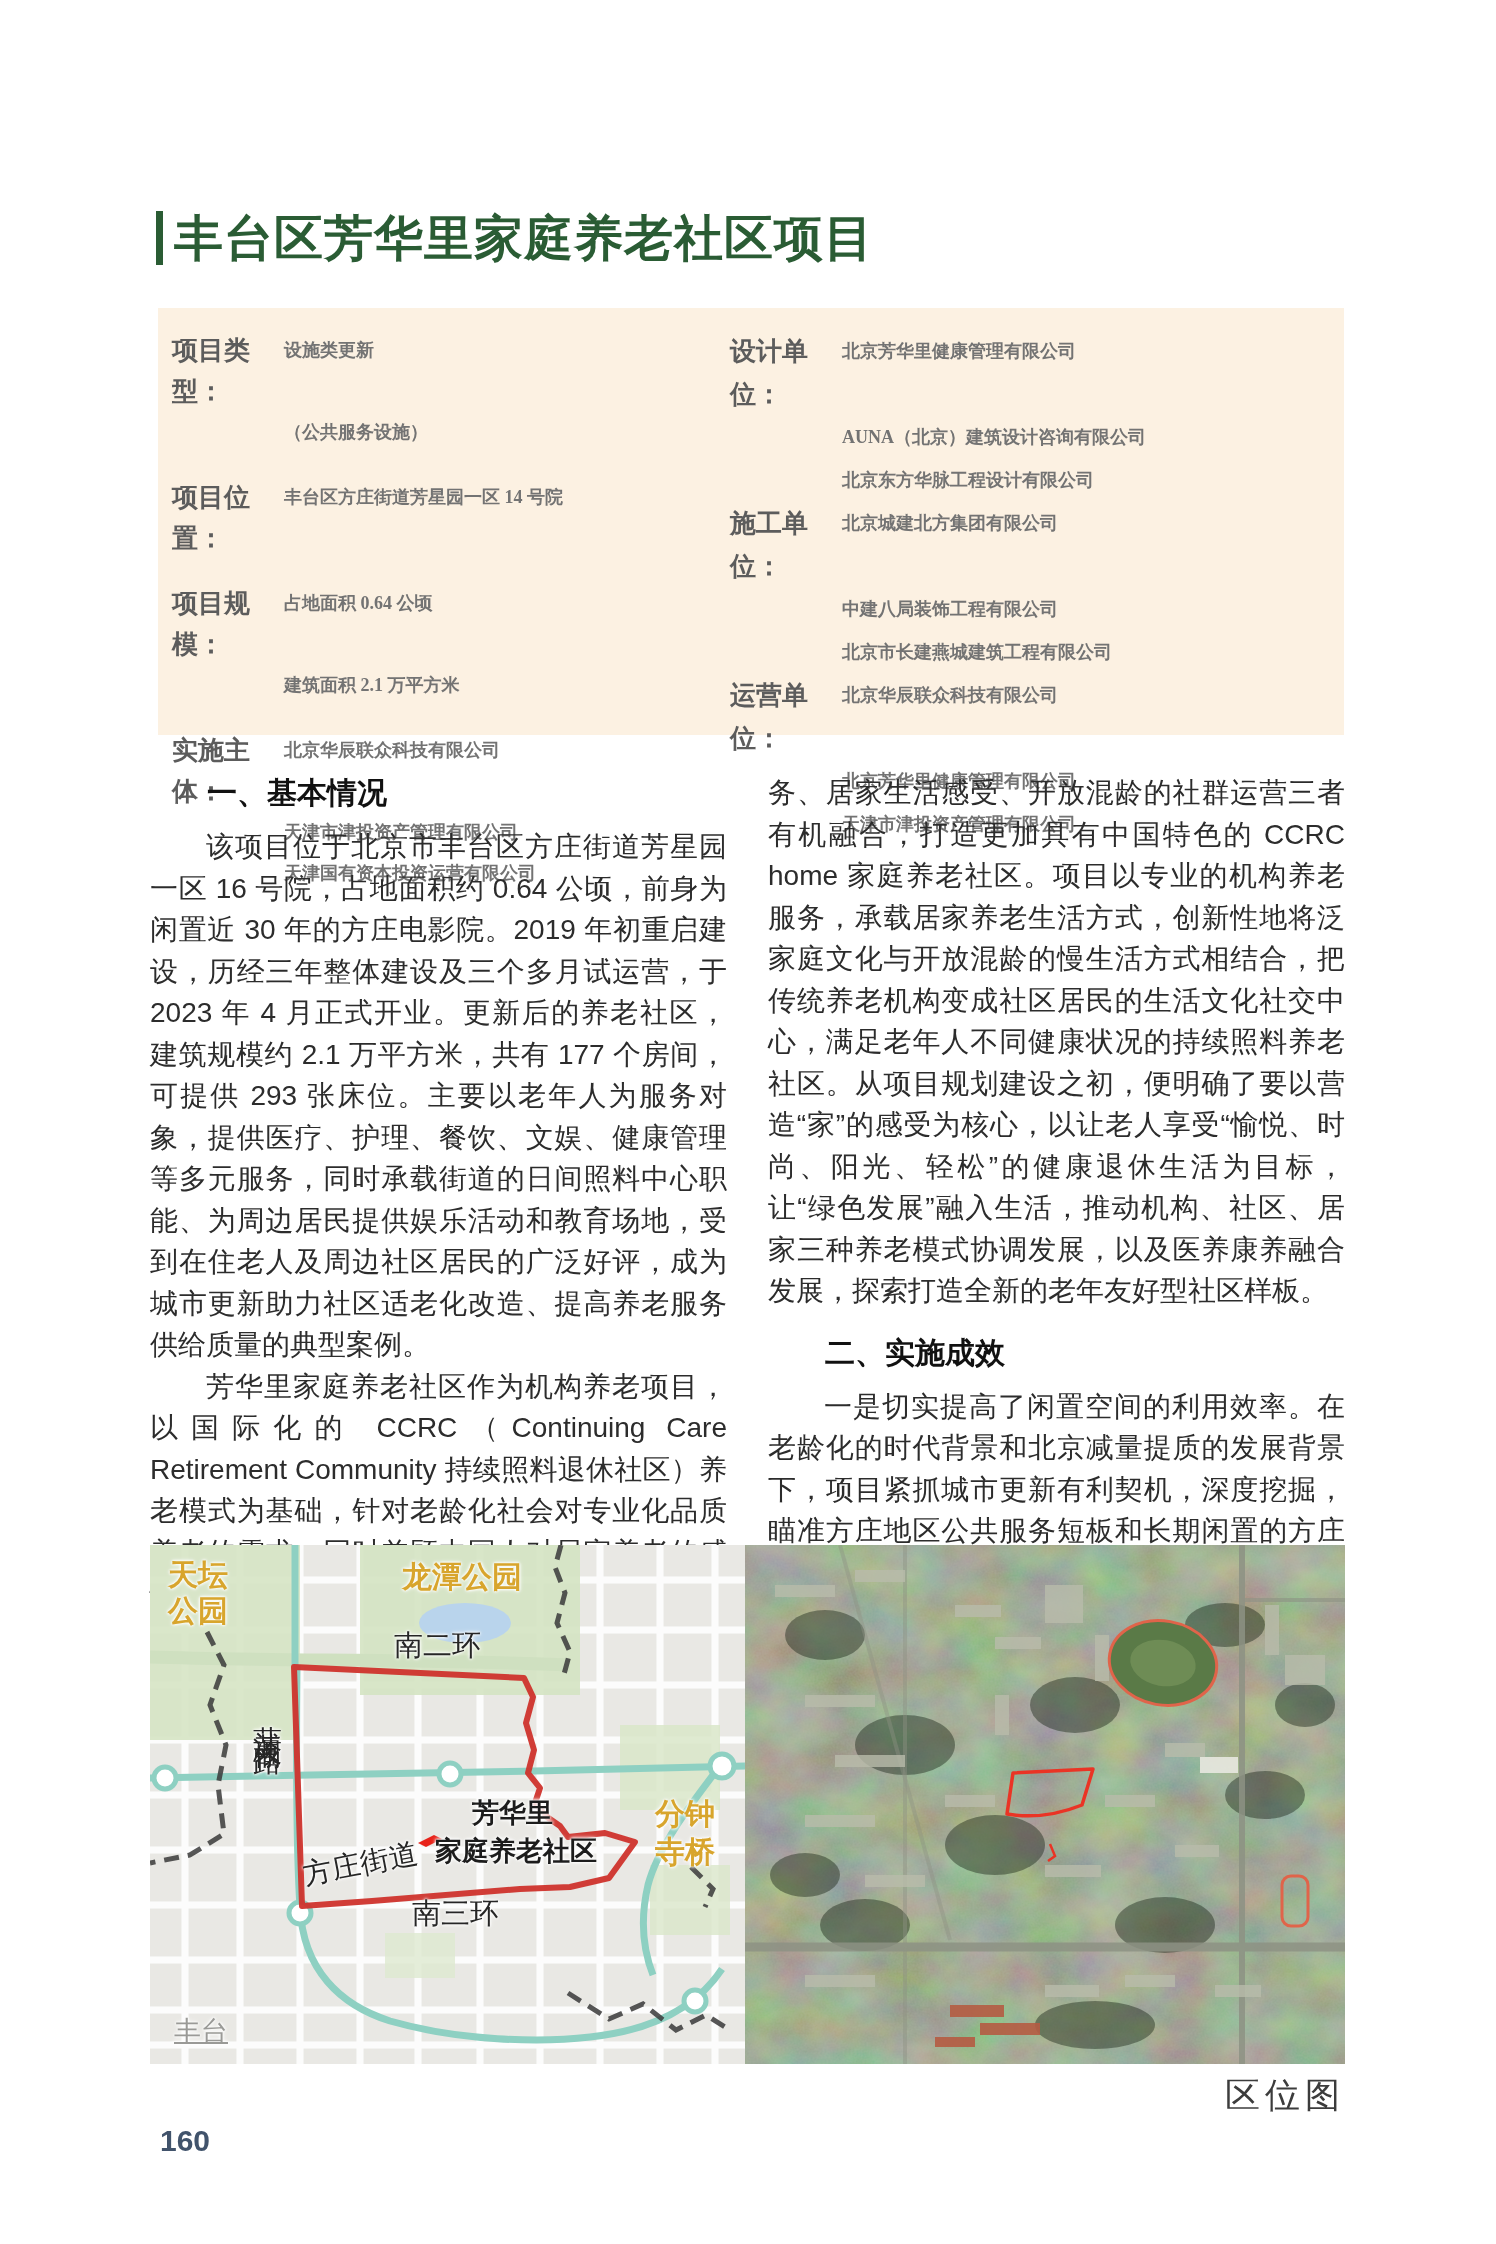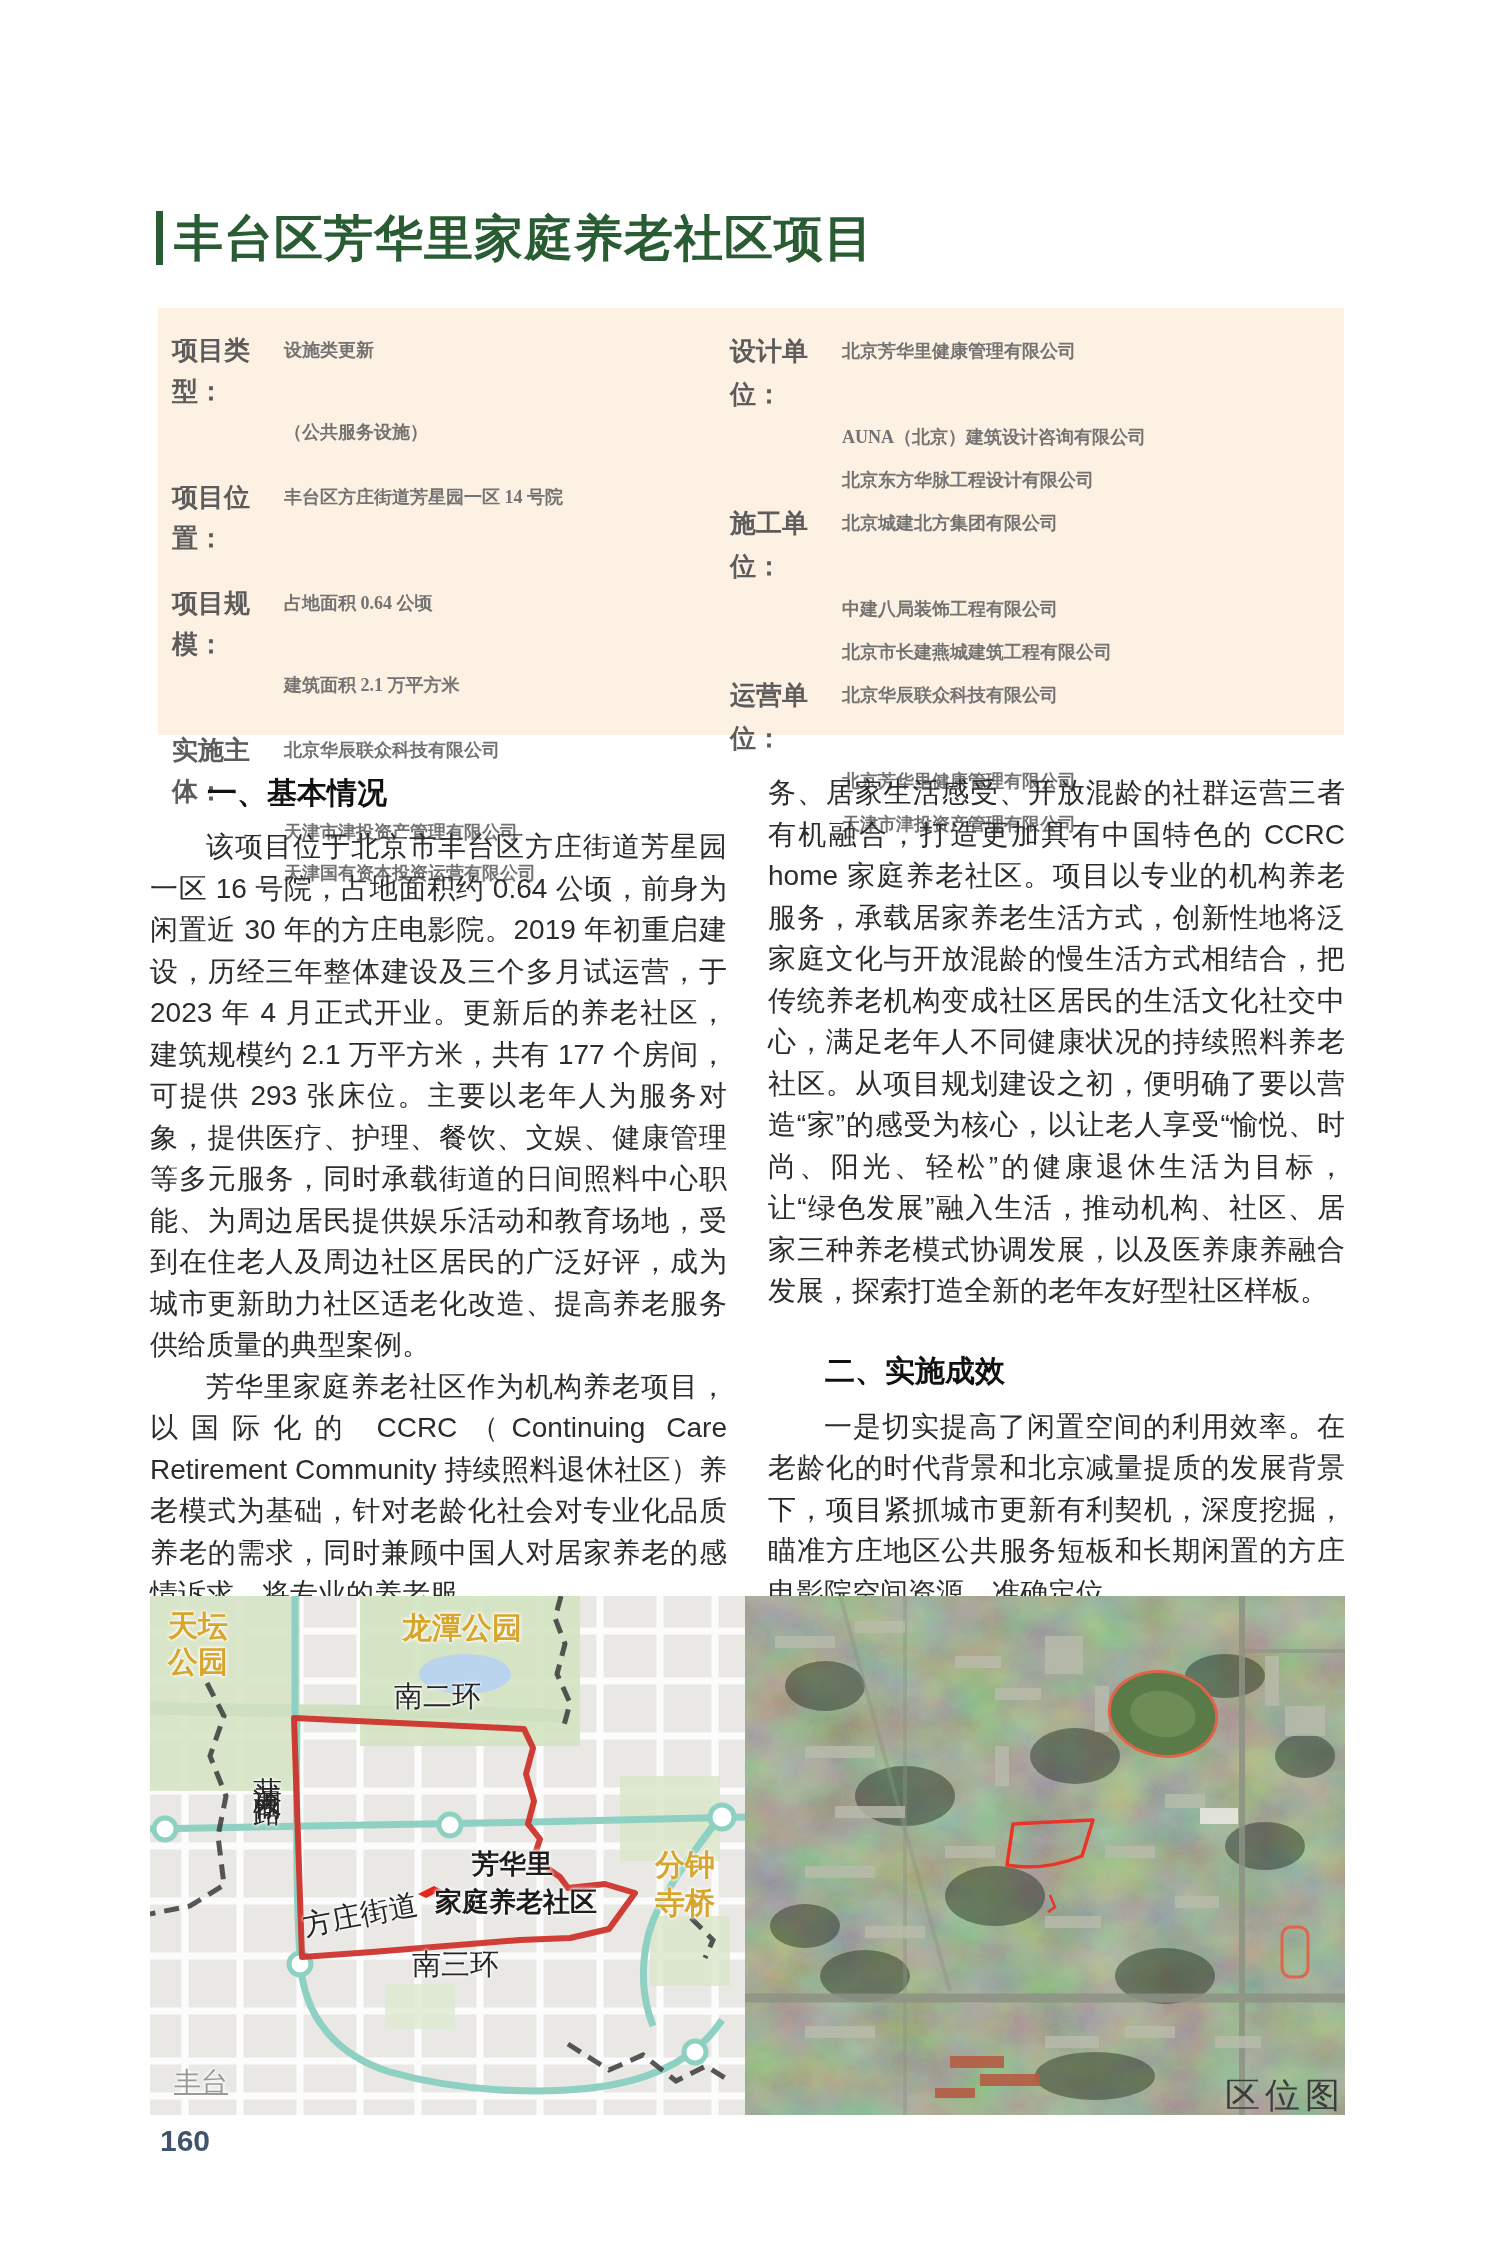--- a/index.html
+++ b/index.html
@@ -24,26 +24,26 @@
   .f-label{flex:0 0 112px;font-size:26px;font-weight:700;color:#5c5c5c;}
   .f-value{font-size:18px;font-weight:600;color:#737373;
            font-family:"Liberation Serif","DejaVu Serif",serif;}
   .f-cont{padding-left:112px;}
 
   
   .columns{position:absolute;left:150px;top:772px;width:1195px;display:flex;}
   .col{width:577px;}
   .col.right{margin-left:41px;width:577px;}
   .sec-h{font-size:30px;font-weight:800;color:#111;line-height:42px;margin:0 0 12px 0;padding-left:57px;}
-  .col.right .sec-h{margin-top:40px;font-family:Liberation Mono, monospace;}
+  .col.right .sec-h{margin-top:20px;}
   .col p{font-size:28px;line-height:41.5px;color:#2c2c2c;text-align:justify;margin:0;}
   p.indent{text-indent:2em;}
 
   
-  .figure{position:absolute;left:150px;top:1545px;width:1195px;height:620px;display:flex;align-items:center;}
+  .figure{position:absolute;left:150px;top:1545px;width:1195px;height:620px;display:flex;}
   .mapbox{position:relative;width:595px;height:519px;overflow:hidden;}
   .satbox{position:relative;width:600px;height:519px;overflow:hidden;}
   .mlabel{position:absolute;white-space:pre-line;line-height:36px;
           text-shadow:0 0 3px #fff,0 0 3px #fff,0 0 5px #fff;}
   .gold{color:#d8a52d;font-weight:800;font-size:30px;}
   .road{color:#262626;font-weight:500;font-size:29px;}
   .bold-black{color:#1c1c1c;font-weight:800;font-size:27px;}
   .gray{color:#9a9a97;font-weight:500;font-size:27px;}
   .vert{writing-mode:vertical-rl;text-orientation:upright;letter-spacing:7px;}
   .rot{transform:rotate(-11deg);transform-origin:left top;}

